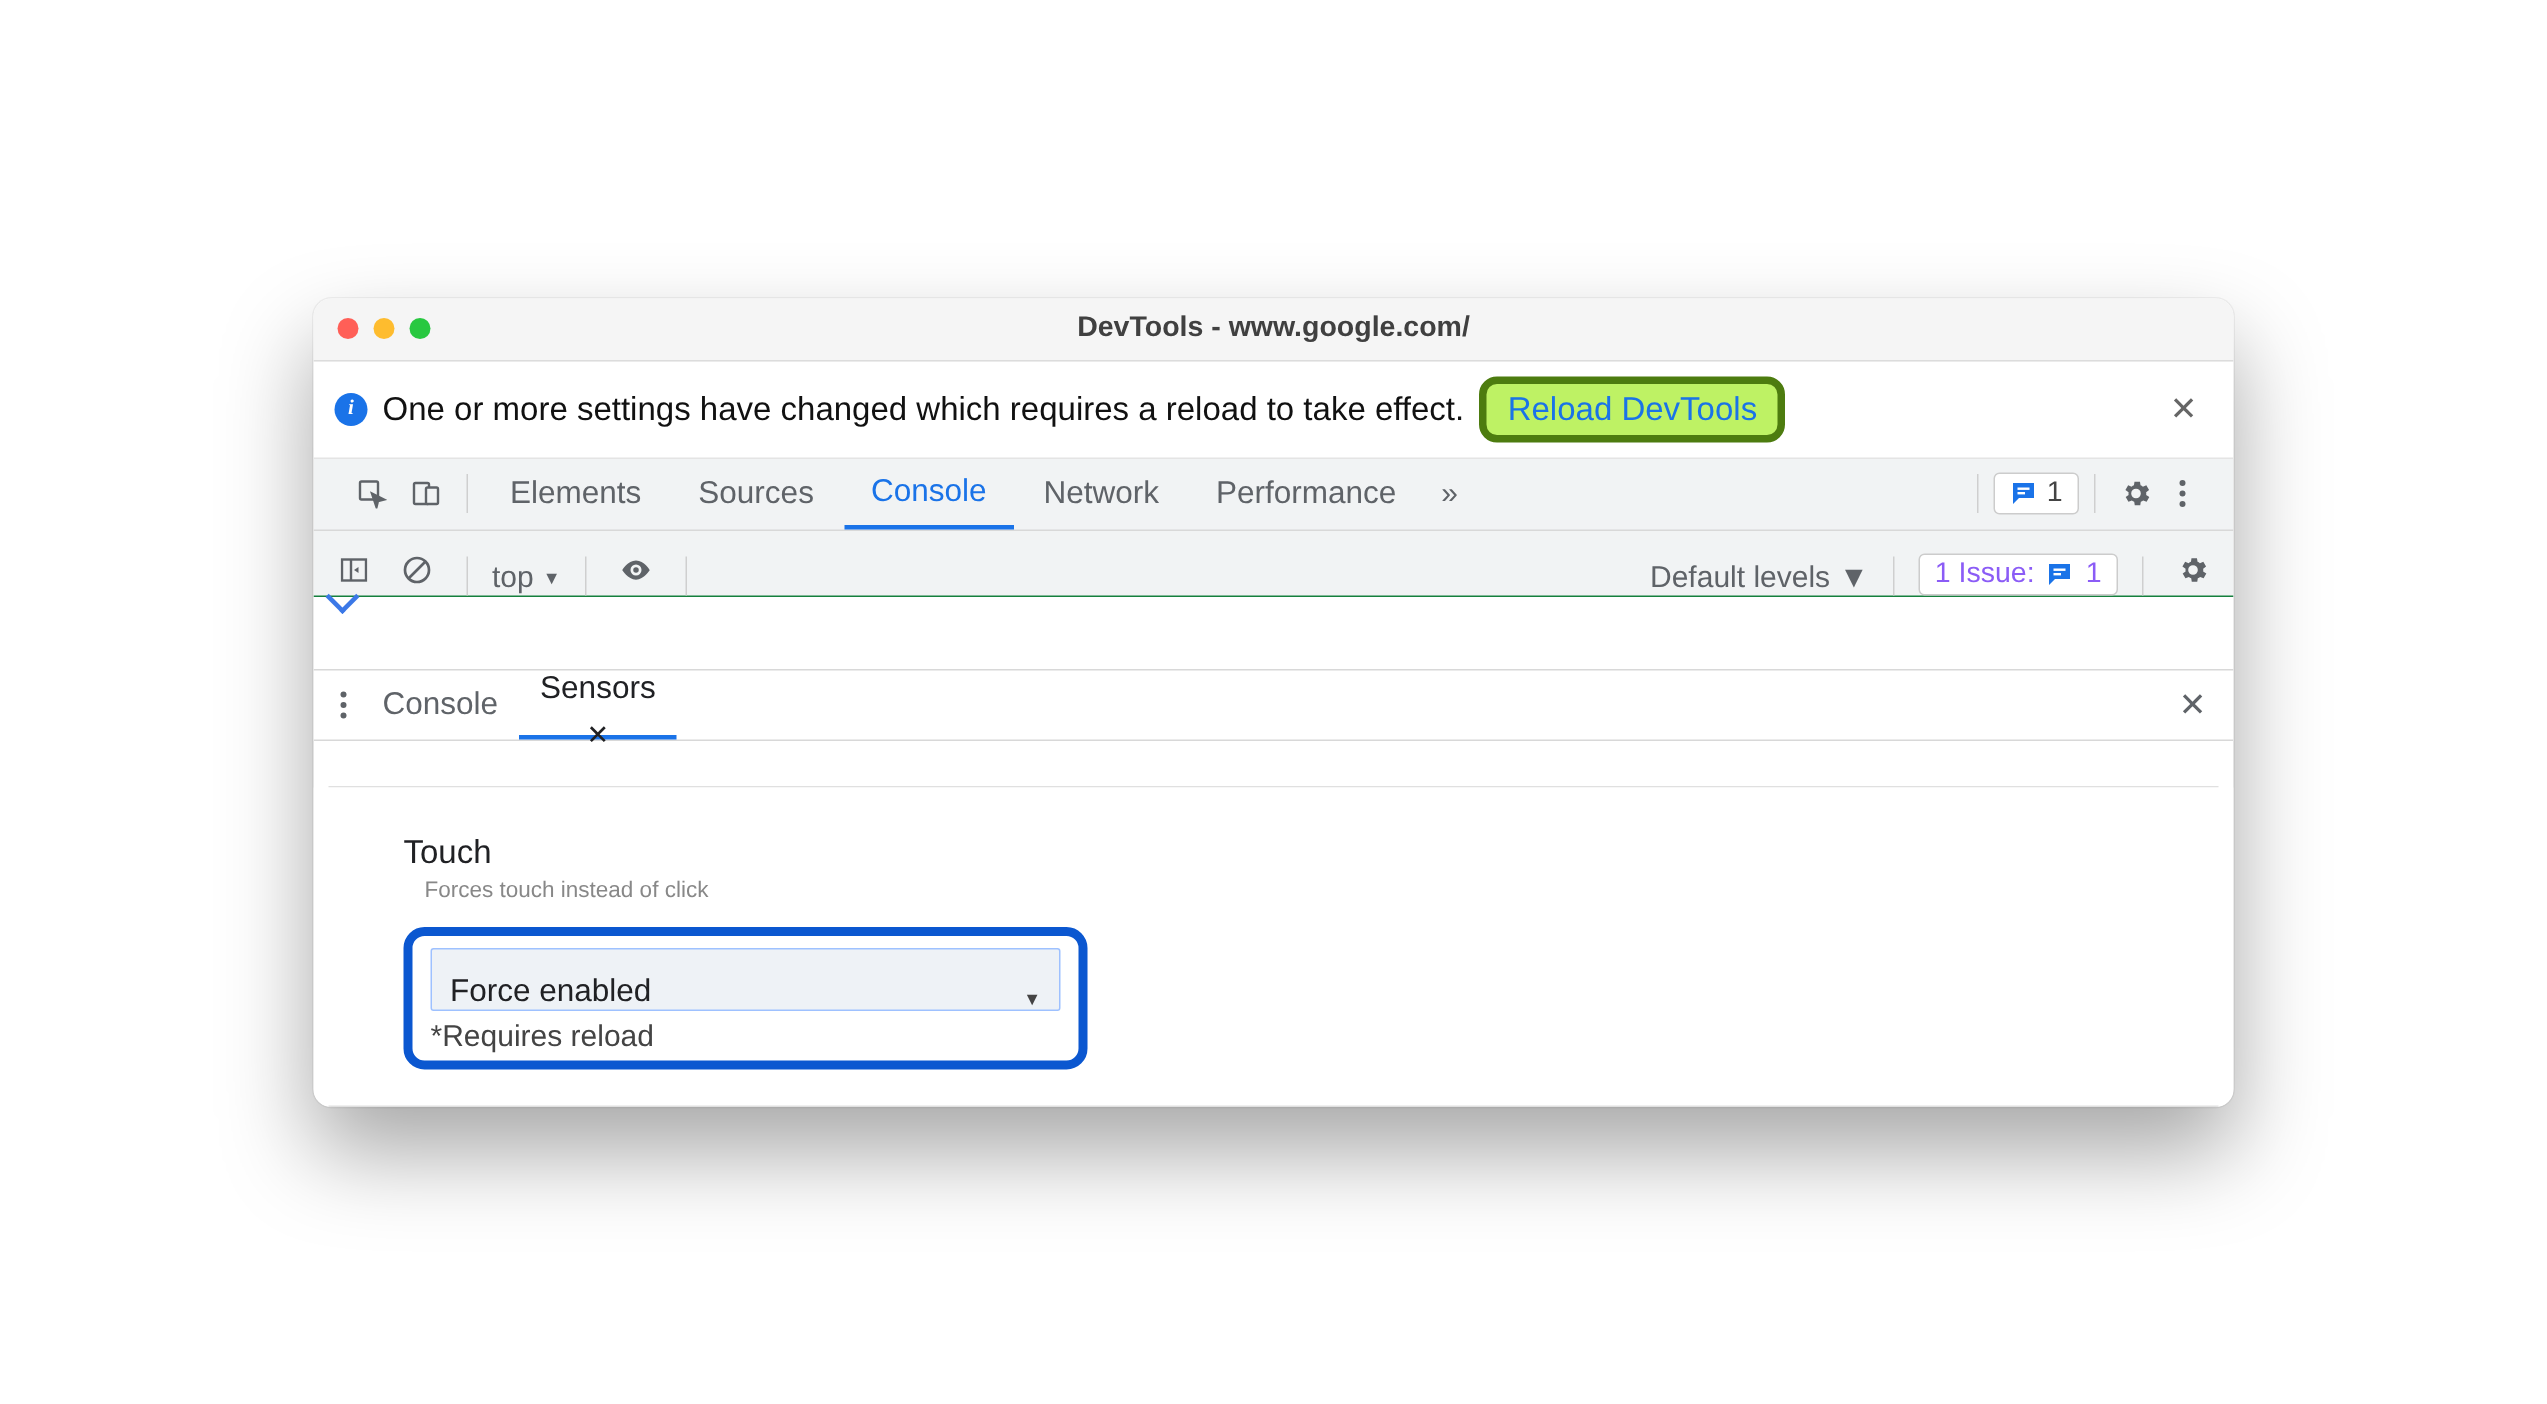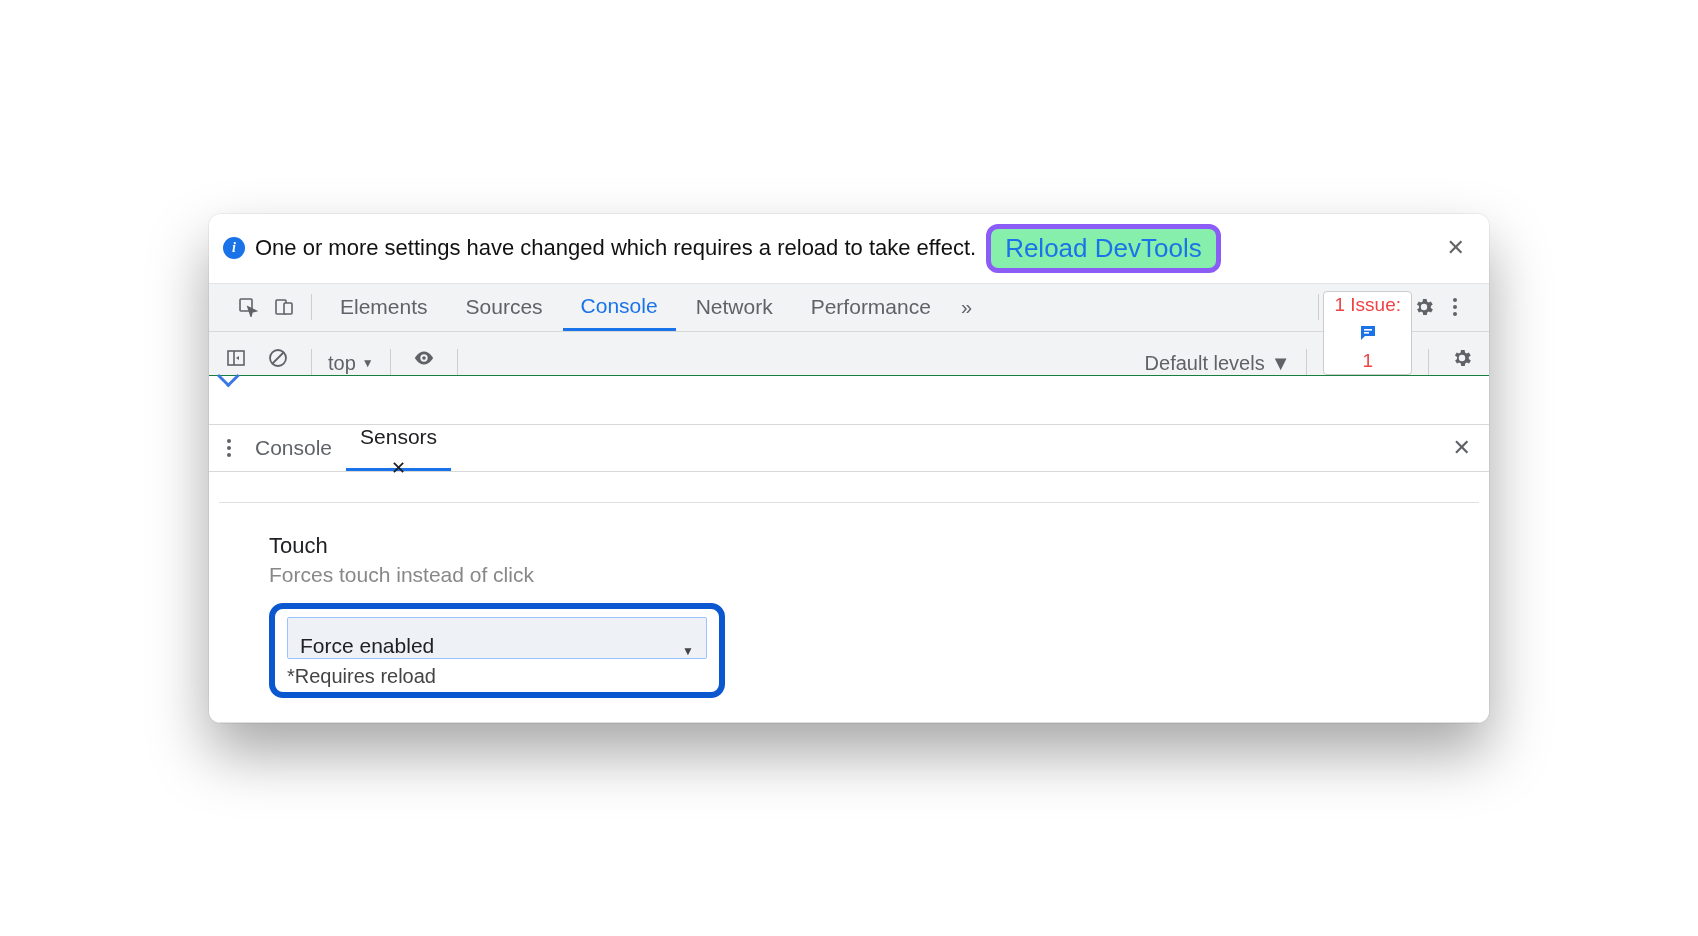--- a/index.html
+++ b/index.html
@@ -32,63 +32,71 @@
   .tl-close{background:#ff5f57;} .tl-min{background:#febc2e;} .tl-max{background:#28c840;}
   .title { position:absolute; left:0; right:0; text-align:center; font-weight:600; color:#404040; font-size:19px; pointer-events:none;}
   .info-bar {
     display:flex; align-items:center; gap:10px; padding:10px 14px; border-bottom:1px solid #e4e4e4; background:#fff;
   }
   .info-icon {
     width:22px;height:22px;border-radius:50%;background:#1a73e8;display:flex;align-items:center;justify-content:center;color:#fff;font-weight:700;font-size:14px;flex:none;font-family:Georgia,serif;font-style:italic;
   }
   .info-text { font-size:22px; color:#111; flex:none;}
   .reload-btn {
-    border:5px solid #8b5cf6; background:#86efac; color:#1a73e8; font-size:26px; font-weight:500; padding:4px 14px; border-radius:12px; cursor:pointer;
+    border:5px solid #4d7c0f; background:#bef264; color:#1a73e8; font-size:22px; font-weight:500; padding:4px 14px; border-radius:12px; cursor:pointer;
   }
   .info-close { margin-left:auto; font-size:22px; color:#666; cursor:pointer; padding:4px 10px;}
   .tabs-row {
     display:flex; align-items:center; border-bottom:1px solid #d8d8d8; background:#f1f3f4; height:48px; padding:0 22px; gap:2px;justify-content:space-between;
   }
   .icon-btn { width:34px;height:34px;display:flex;align-items:center;justify-content:center;color:#5f6368;cursor:pointer;border-radius:4px;}
   .vsep{width:1px;height:26px;background:#cfcfcf;margin:0 8px;}
   .tab { padding:0 18px; height:100%; display:flex;align-items:center; color:#5f6368; font-size:21px; cursor:pointer;}
   .tab.active { color:#1a73e8; border-bottom:3px solid #1a73e8;}
   .spacer{flex:1;}
   .chev-more{color:#5f6368;font-size:20px;cursor:pointer;padding:0 10px;}
   .issue-badge{display:flex;align-items:center;gap:6px;border:1px solid #ccc;border-radius:4px;padding:2px 10px;background:#fff;cursor:pointer;}
   .issue-badge .ic{color:#1a73e8;}
   .console-toolbar{display:flex;align-items:flex-end;gap:8px;background:#f1f3f4;border-bottom:1px solid #15803d;height:44px;padding:0 10px;}
   .tb-select{display:flex;align-items:center;gap:6px;color:#5f6368;font-size:20px;cursor:pointer;}
   .tb-select .arr{font-size:12px;}
   .filter-input{flex:0 0 340px;height:30px;border:1px solid #ccc;background:#fff;border-radius:2px;padding:0 8px;font-size:19px;color:#888;}
   .levels{font-size:20px;color:#5f6368;cursor:pointer;display:flex;align-items:center;gap:6px;}
-  .issue-pill{border:1px solid #ccc;border-radius:4px;padding:2px 10px;font-size:19px;color:#ef4444;display:flex;align-items:center;gap:8px;cursor:pointer;background:#fff;flex-direction:column;}
+  .issue-pill{border:1px solid #ccc;border-radius:4px;padding:2px 10px;font-size:19px;color:#8b5cf6;display:flex;align-items:center;gap:8px;cursor:pointer;background:#fff;}
   .console-body{height:48px;position:relative;background:#fff;}
   .blue-corner{position:absolute;left:8px;top:0;width:16px;height:16px;border-left:3px solid #3b78e7;border-bottom:3px solid #3b78e7;transform:rotate(-45deg);transform-origin:top left;}
   .drawer-tabs{display:flex;align-items:center;height:48px;border-top:1px solid #d8d8d8;border-bottom:1px solid #d8d8d8;background:#fff;padding:0 8px;}
   .drawer-tab{padding:0 14px;height:100%;display:flex;align-items:center;font-size:21px;color:#5f6368;cursor:pointer;gap:8px;}
   .drawer-tab.active{color:#202124;border-bottom:3px solid #1a73e8;flex-direction:column;}
   .drawer-close{margin-left:auto;font-size:22px;color:#5f6368;cursor:pointer;padding:4px 10px;}
   .dots{display:flex;flex-direction:column;gap:3px;padding:0 10px;cursor:pointer;}
   .dots span{width:4px;height:4px;border-radius:50%;background:#5f6368;}
   .drawer-body{padding:30px 60px 24px;background:#fff;}
   .hr{height:1px;background:#e0e0e0;margin:0 10px;}
   .setting-title{font-size:22px;color:#202124;margin-bottom:4px;}
-  .setting-desc{font-size:21px;color:#888;margin-bottom:16px;}
+  .setting-desc{font-size:15px;color:#888;margin-bottom:16px;margin-left:14px;}
   .highlight-group{border:6px solid #0b57d0;border-radius:14px;padding:8px 12px 4px;display:inline-block;}
   .select-box{display:flex;align-items:flex-end;justify-content:space-between;width:420px;height:42px;border:1px solid #9ec1ff;background:#eef2f6;padding:0 12px;font-size:21px;color:#202124;cursor:pointer;border-radius:2px;}
   .select-box .arr{font-size:12px;color:#444;}
   .note{font-size:20px;color:#444;margin-top:6px;}
   svg{display:block;}
 </style>
 </head>
 <body>
 
 <div class="window">
 
+  <div class="titlebar">
+    <div class="traffic-lights">
+      <div class="tl tl-close"></div>
+      <div class="tl tl-min"></div>
+      <div class="tl tl-max"></div>
+    </div>
+    <div class="title">DevTools - www.google.com/</div>
+  </div>
 
   <div class="info-bar">
     <div class="info-icon">i</div>
     <div class="info-text">One or more settings have changed which requires a reload to take effect.</div>
     <button class="reload-btn">Reload DevTools</button>
     <div class="info-close">✕</div>
   </div>
 
   <div class="tabs-row">
     <div class="icon-btn">

